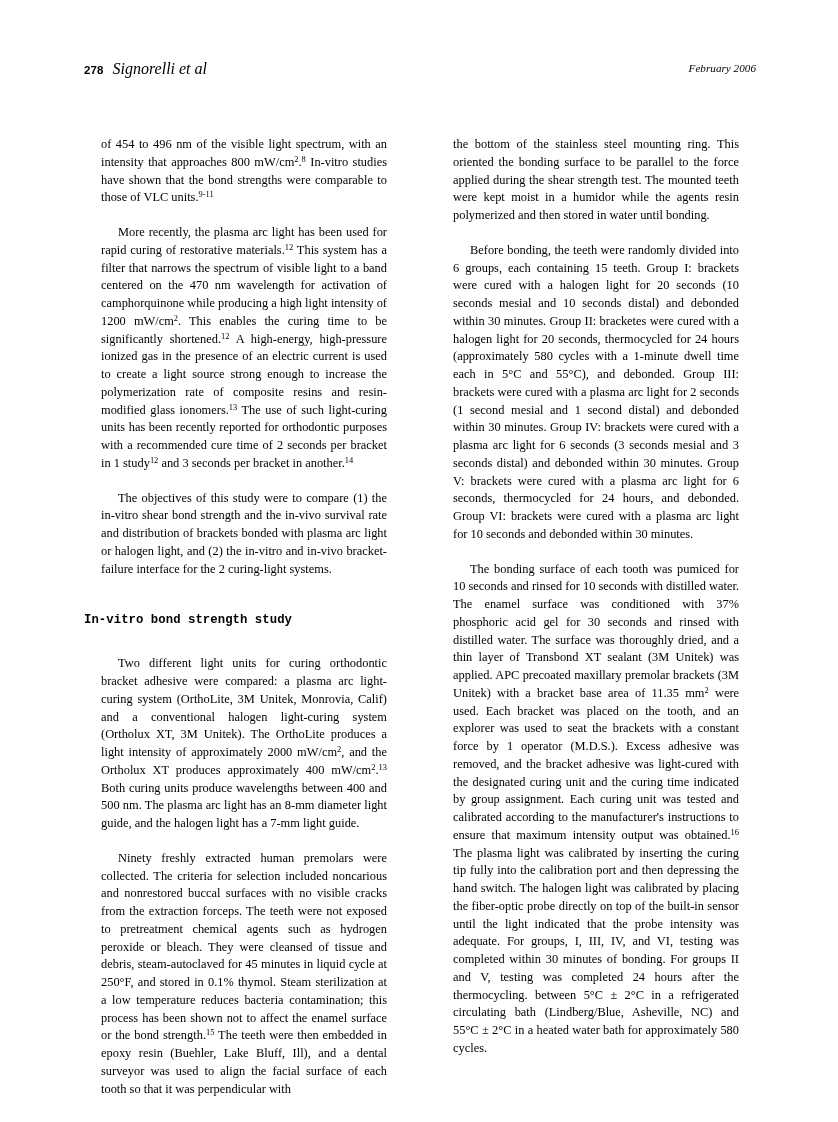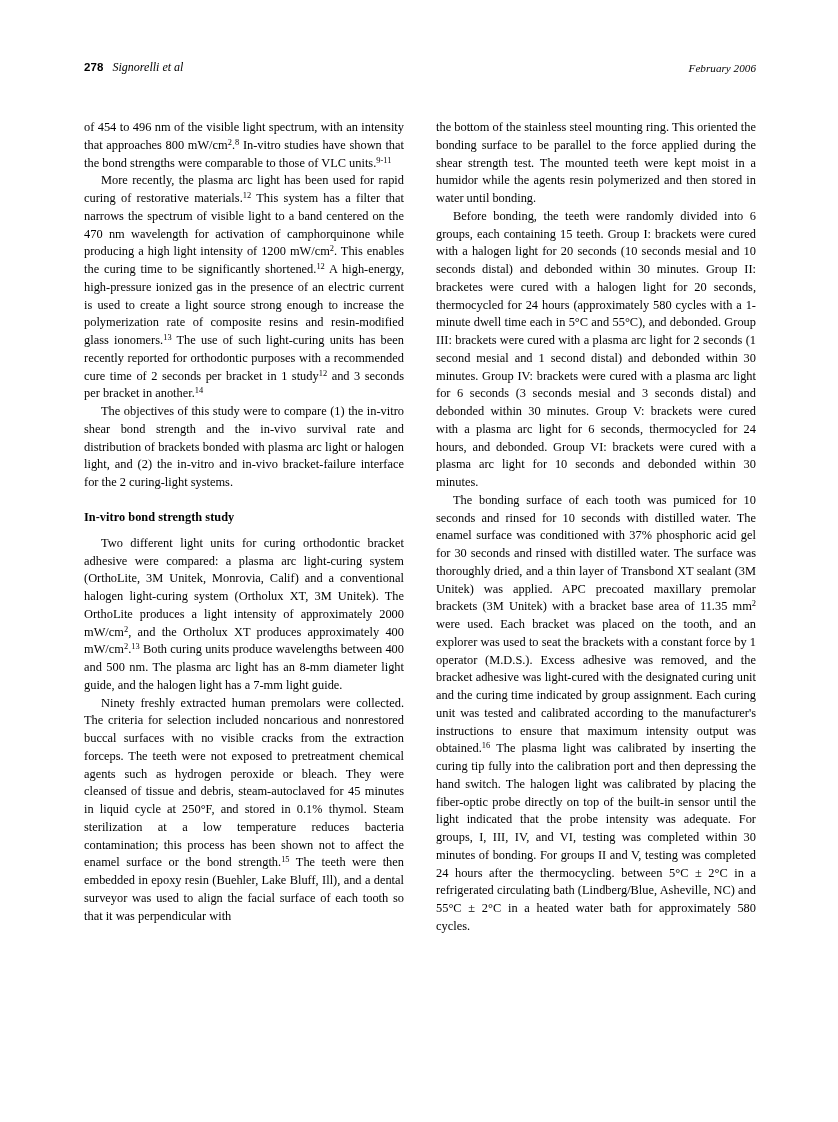--- a/index.html
+++ b/index.html
@@ -44,21 +44,21 @@
     font-family: "Liberation Sans", sans-serif;
     font-weight: bold;
     font-size: 11.5px;
     letter-spacing: 0.1px;
     margin-right: 9px;
   }
 
   .rh-authors {
     font-family: "Liberation Serif", serif;
     font-style: italic;
-    font-size: 12px;
+    font-size: 16px;
   }
 
   .rh-right {
     text-align: right;
     font-family: "Liberation Serif", serif;
     font-style: italic;
     font-size: 11.2px;
     line-height: 16px;
     white-space: nowrap;
   }
@@ -75,21 +75,21 @@
     width: 672px;
     display: flex;
     justify-content: space-between;
   }
 
   .column {
     width: 320px;
   }
 
   p.body {
-    margin: 0;
+    margin: 17px;
     font-size: 12.4px;
     line-height: 17.75px;
     text-align: justify;
     text-justify: inter-word;
     hyphens: manual;
     font-family: "Liberation Serif", serif;
   }
 
   p.body.indent {
     text-indent: 17px;
@@ -106,21 +106,21 @@
     margin: 0;
     font-family: "Liberation Sans", sans-serif;
     font-weight: bold;
     font-size: 12.3px;
     line-height: 16px;
     letter-spacing: 0.05px;
   }
 
   h3.subsection-heading {
     margin: 0;
-    font-family: Liberation Serif, serif;
+    font-family: Liberation Mono, monospace;
     font-weight: bold;
     font-size: 12.3px;
     line-height: 16px;
     letter-spacing: 0.05px;
   }
 
   .space-before-heading { height: 17px; }
   .space-after-heading  { height: 10px; }
 </style>
 </head>

